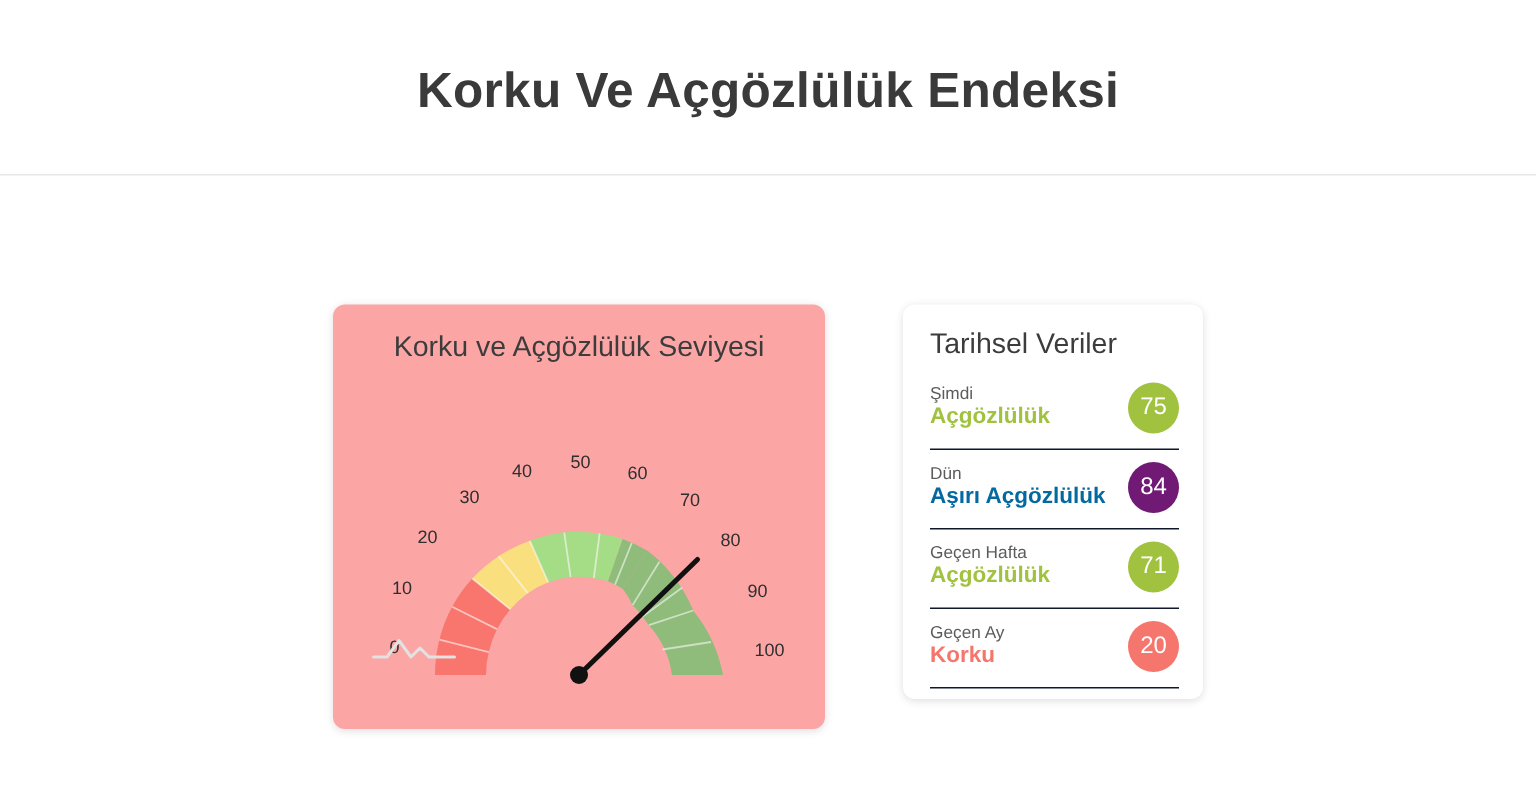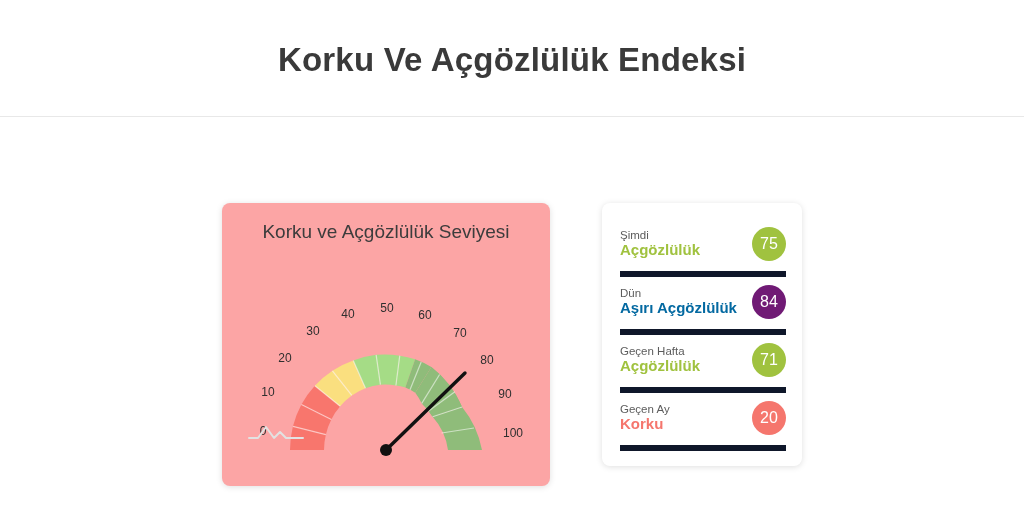--- a/index.html
+++ b/index.html
@@ -97,21 +97,21 @@
   .hist-title {
     font-size: 19px;
     color: #3c3c3c;
     font-weight: normal;
     margin: 0 0 6px 0;
   }
   .hist-row {
     display: flex;
     align-items: center;
     justify-content: space-between;
-    border-bottom: 6px solid #0f172a;
+    border-bottom: 1px solid #0f172a;
     padding: 4px 0 6px 0;
     min-height: 42px;
     position: relative;
   }
   .hist-row:last-child { }
   .hist-texts {
     display: flex;
     flex-direction: column;
     line-height: 1.12;
   }
@@ -215,20 +215,21 @@
         </g>
       </svg>
 
       <svg class="watermark" width="56" height="22" viewBox="0 0 56 22">
         <path d="M1 16 L10 16 L18 5 L26 16 L32 10 L38 16 L55 16" fill="none" stroke="#e2e2e2" stroke-width="2" stroke-linecap="round" stroke-linejoin="round"></path>
       </svg>
     </div>
   </div>
 
   <div class="hist-card">
+    <h2 class="hist-title">Tarihsel Veriler</h2>
 
     <div class="hist-row">
       <div class="hist-texts">
         <span class="hist-period">Şimdi</span>
         <span class="hist-label" style="color:#A0C23F">Açgözlülük</span>
       </div>
       <div class="hist-badge" style="background:#A0C23F">75</div>
     </div>
 
     <div class="hist-row">

